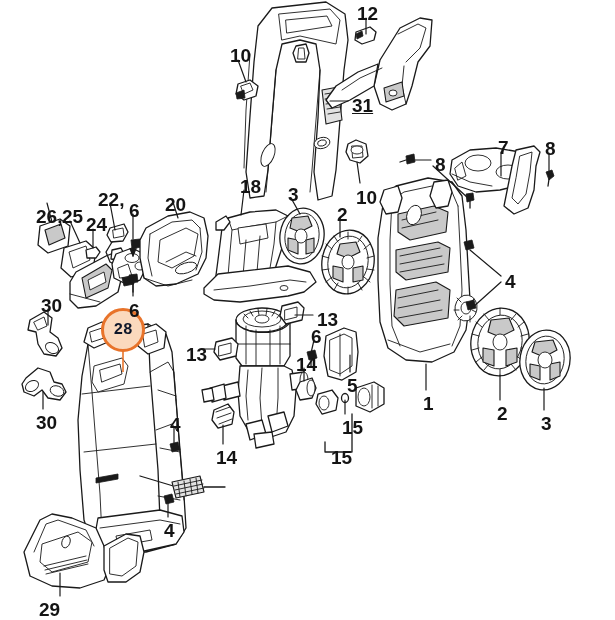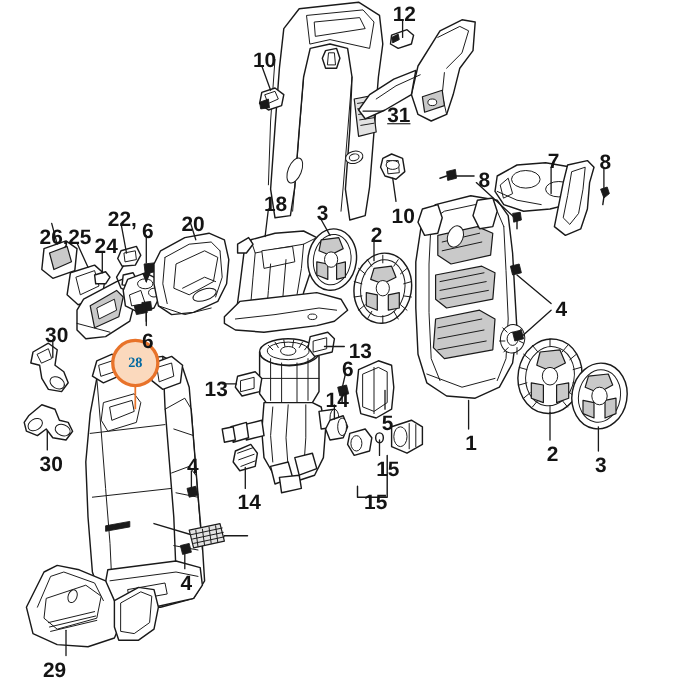--- a/index.html
+++ b/index.html
@@ -31,24 +31,24 @@
     line-height:1;
     white-space:nowrap;
     user-select:none;
   }
   .highlight-badge{
     position:absolute;
     border-radius:50%;
     display:flex;
     align-items:center;
     justify-content:center;
-    font-family:Liberation Serif, serif;
-    font-size:13px;
+    font-family:Liberation Mono, monospace;
+    font-size:16px;
     font-weight:bold;
-    color:#0369a1;
+    color:#0f172a;
     box-sizing:border-box;
   }
 </style>
 </head>
 <body>
 
 <div id="diagram-root">
 
   <svg id="parts-svg" viewBox="0 0 615 620" xmlns="http://www.w3.org/2000/svg">
     <defs>

